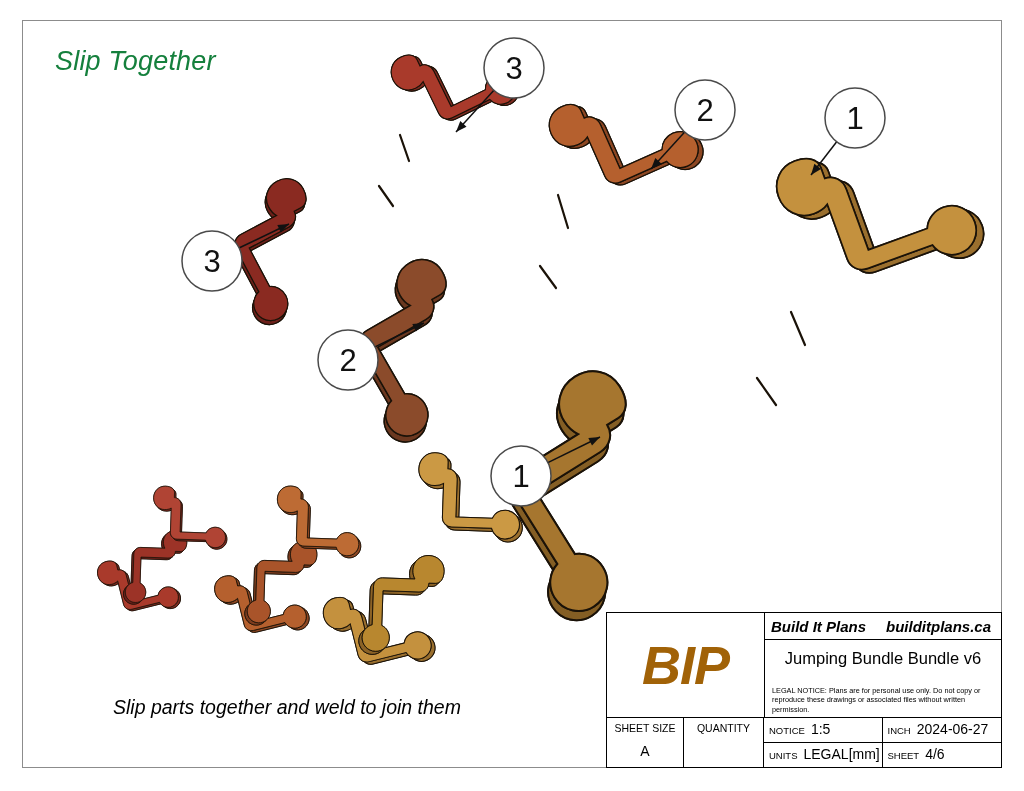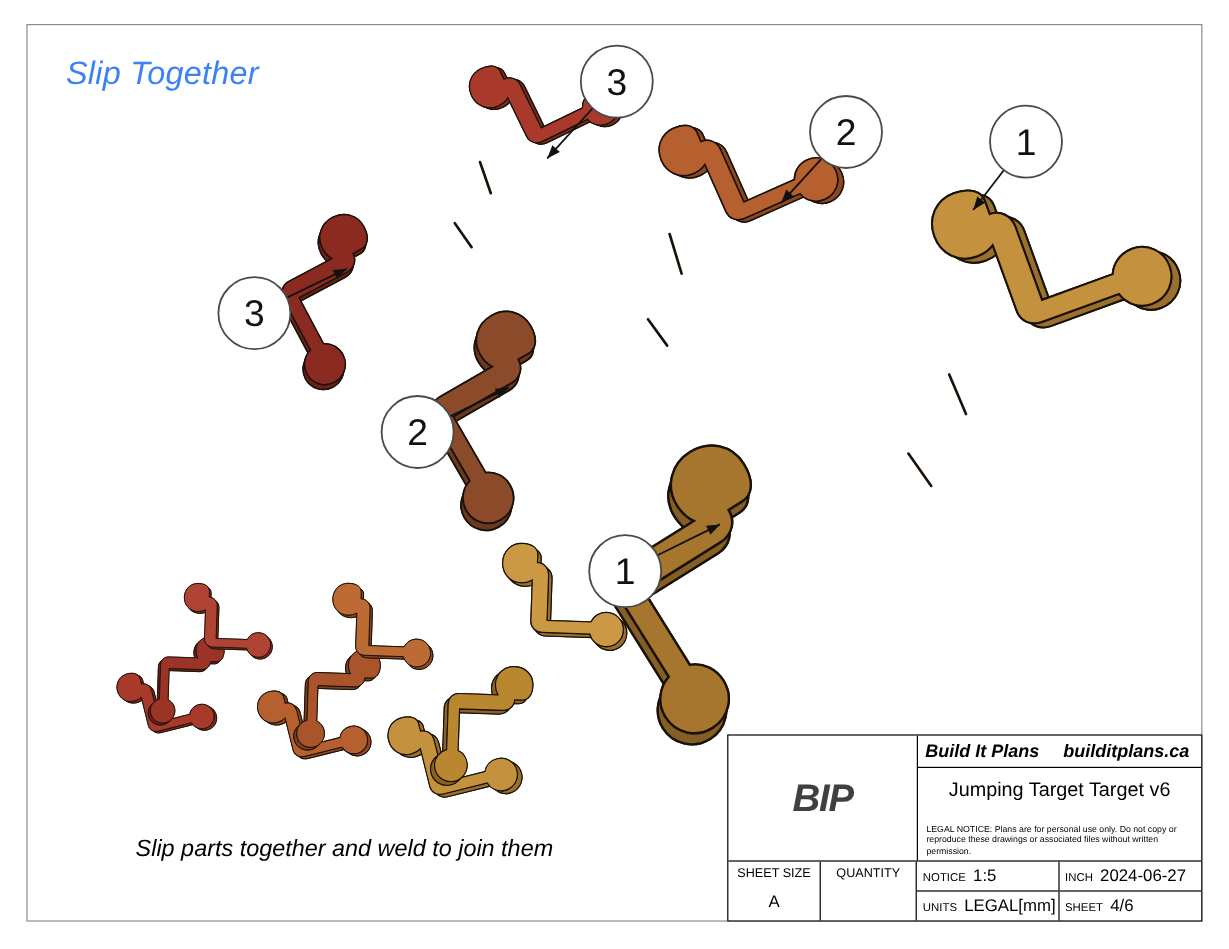--- a/index.html
+++ b/index.html
@@ -32,21 +32,21 @@
     border: 1.4px solid #8c8c8c;
     box-sizing: border-box;
     background: #ffffff;
   }
   #view-title {
     position: absolute;
     left: 55px;
     top: 46px;
     font-size: 27px;
     font-style: italic;
-    color: #3b82f6;
+    color: #15803d;
     letter-spacing: 0.2px;
     white-space: nowrap;
   }
   #bottom-caption {
     position: absolute;
     left: 113px;
     top: 696px;
     font-size: 19.5px;
     font-style: italic;
     color: #000000;
@@ -80,25 +80,25 @@
     border-bottom: 1.4px solid #000;
   }
   .tb-logo-cell {
     flex: 0 0 157px;
     border-right: 1.4px solid #000;
     display: flex;
     align-items: center;
     justify-content: center;
   }
   #bip-logo {
-    font-size: 32px;
+    font-size: 54px;
     font-weight: bold;
     font-style: italic;
     letter-spacing: -1px;
-    color: #404040;
+    color: #a16207;
     font-family: "Liberation Sans", sans-serif;
   }
   .tb-right-upper {
     flex: 1 1 auto;
     display: flex;
     flex-direction: column;
   }
   .tb-brandrow {
     flex: 0 0 26px;
     border-bottom: 1.4px solid #000;
@@ -380,21 +380,21 @@
       <div class="tb-logo-cell">
         <span id="bip-logo">BIP</span>
       </div>
 
       <div class="tb-right-upper">
         <div class="tb-brandrow">
           <span id="company-name">Build It Plans</span>
           <span id="company-website">builditplans.ca</span>
         </div>
         <div class="tb-projectrow">
-          <span id="project-name">Jumping Target Target v6</span>
+          <span id="project-name">Jumping Bundle Bundle v6</span>
         </div>
         <div class="tb-legalrow">
           <div id="legal-notice"><b>LEGAL NOTICE:</b><span> Plans are for personal use only. Do not copy or reproduce these drawings or associated files without written permission.</span></div>
         </div>
       </div>
     </div>
 
     <div class="tb-lower">
 
       <div class="tb-sheetsize">

